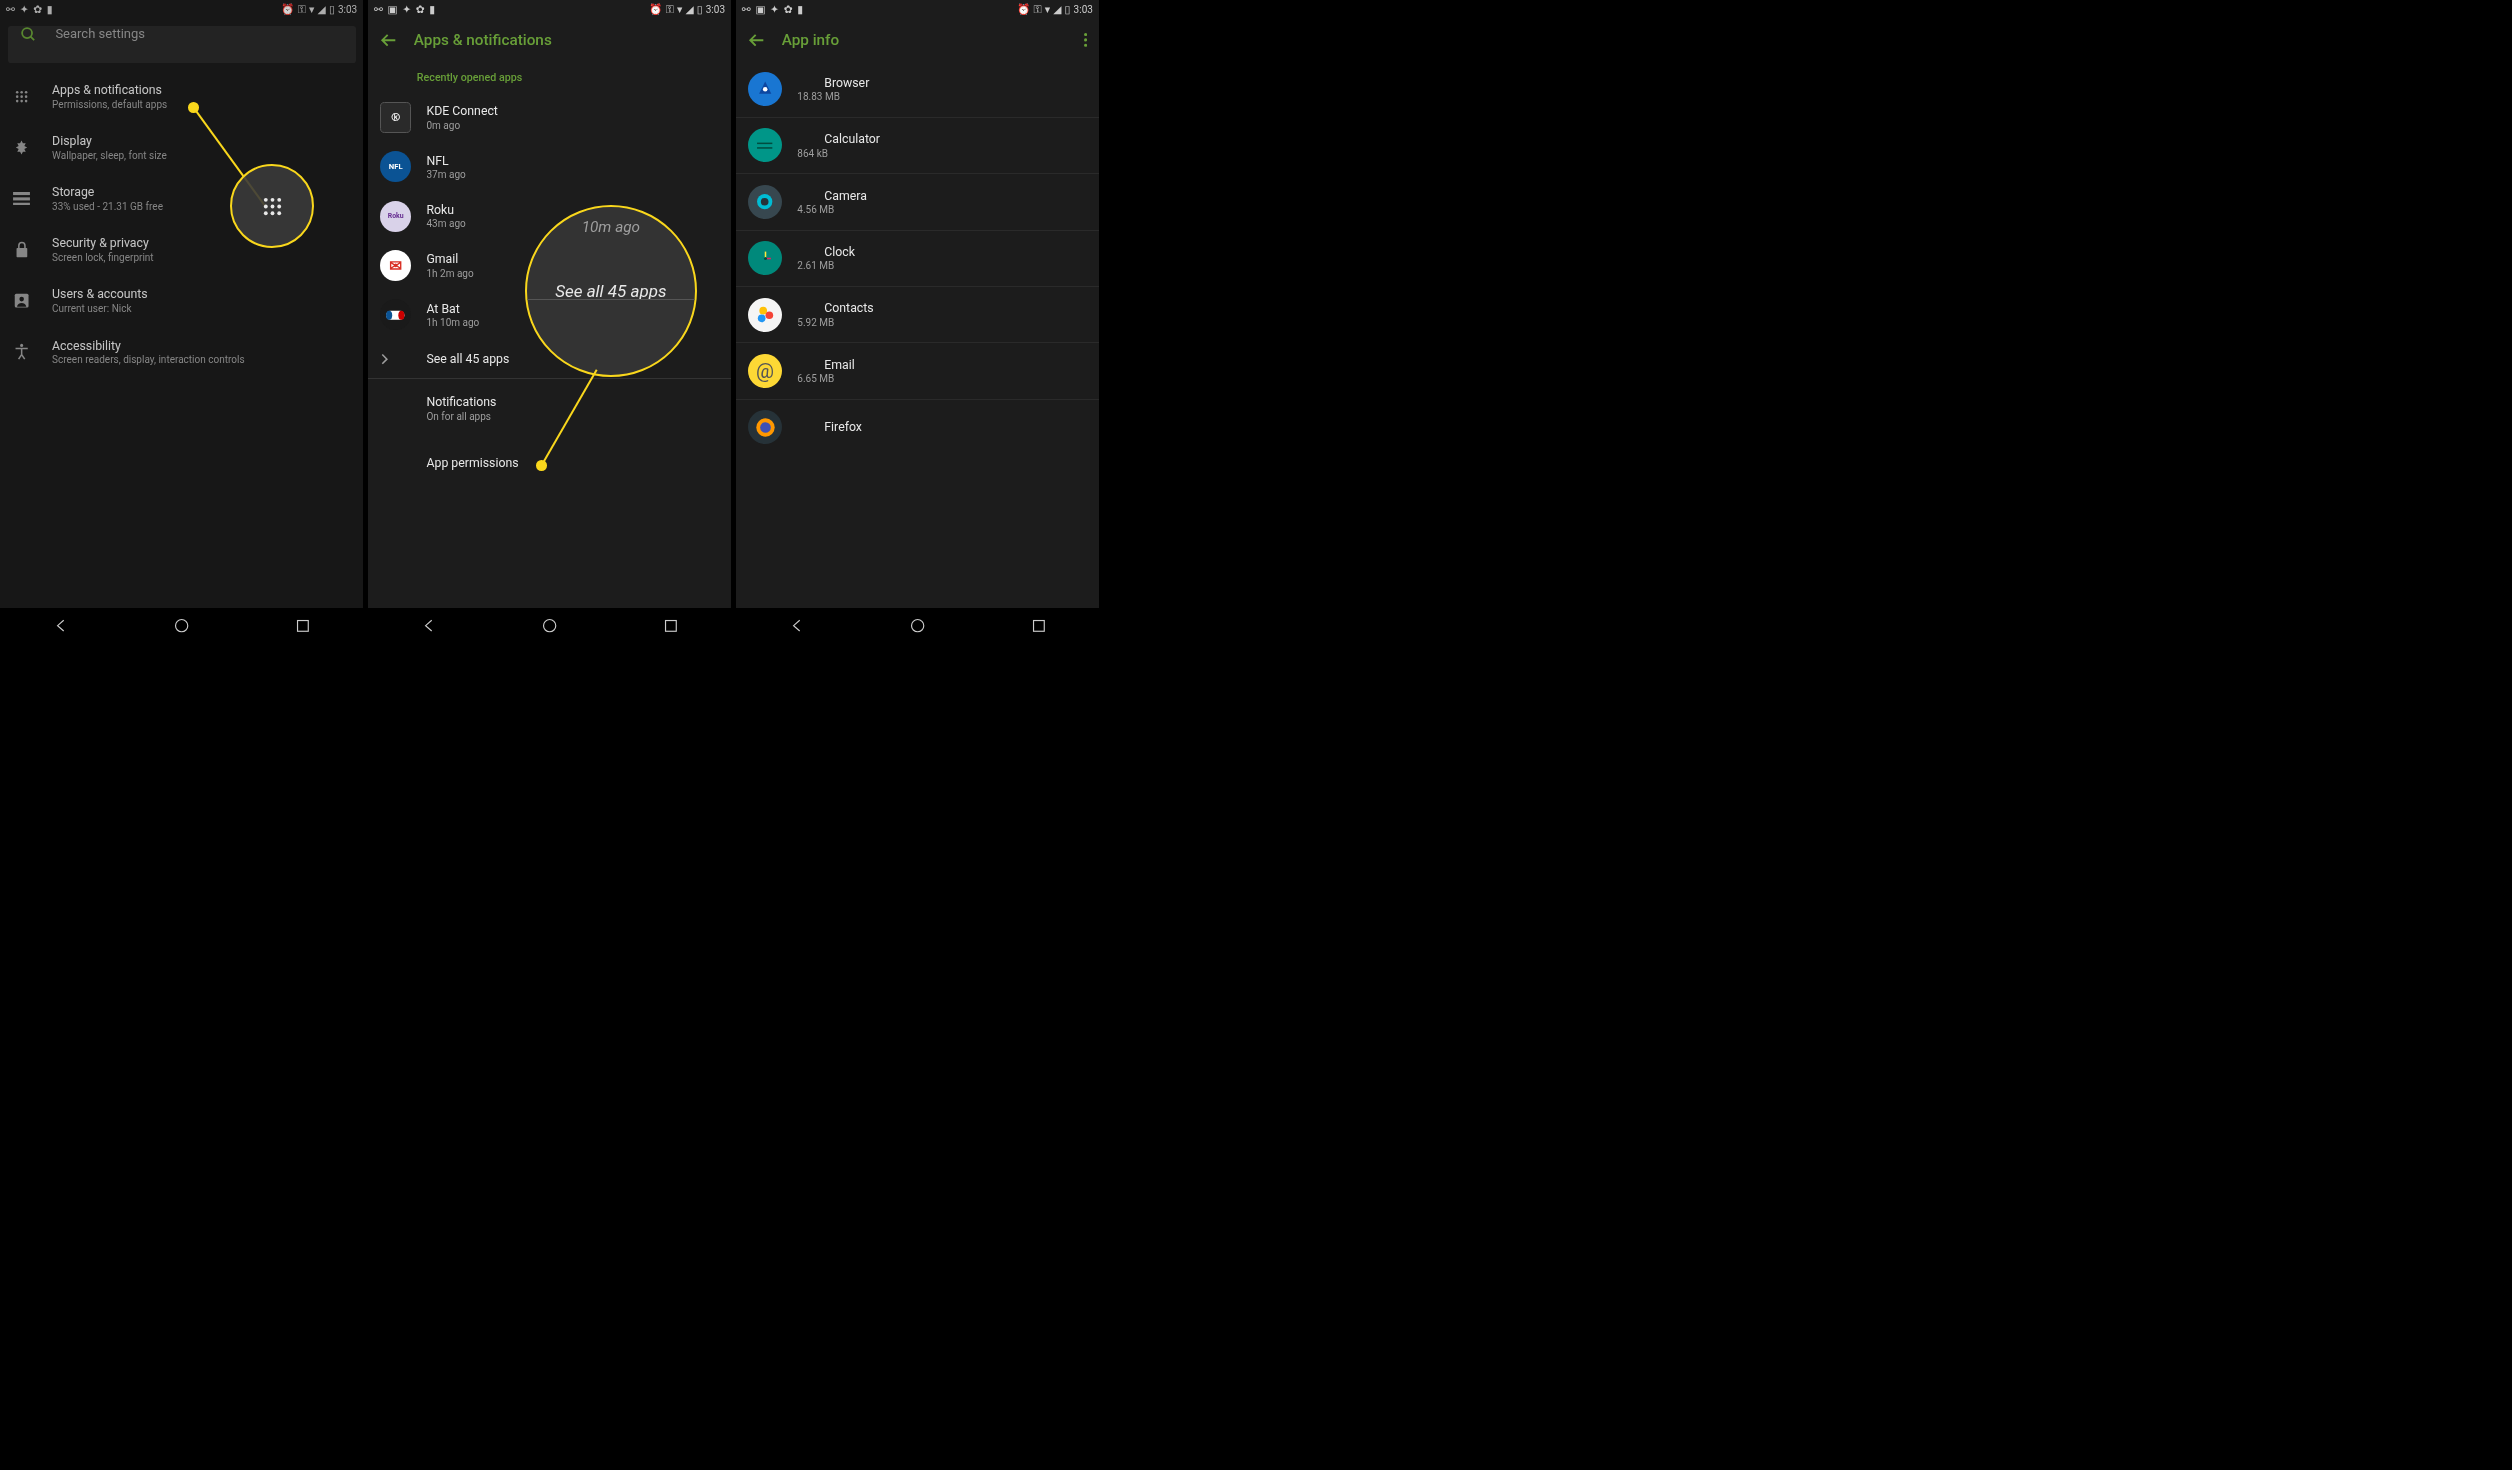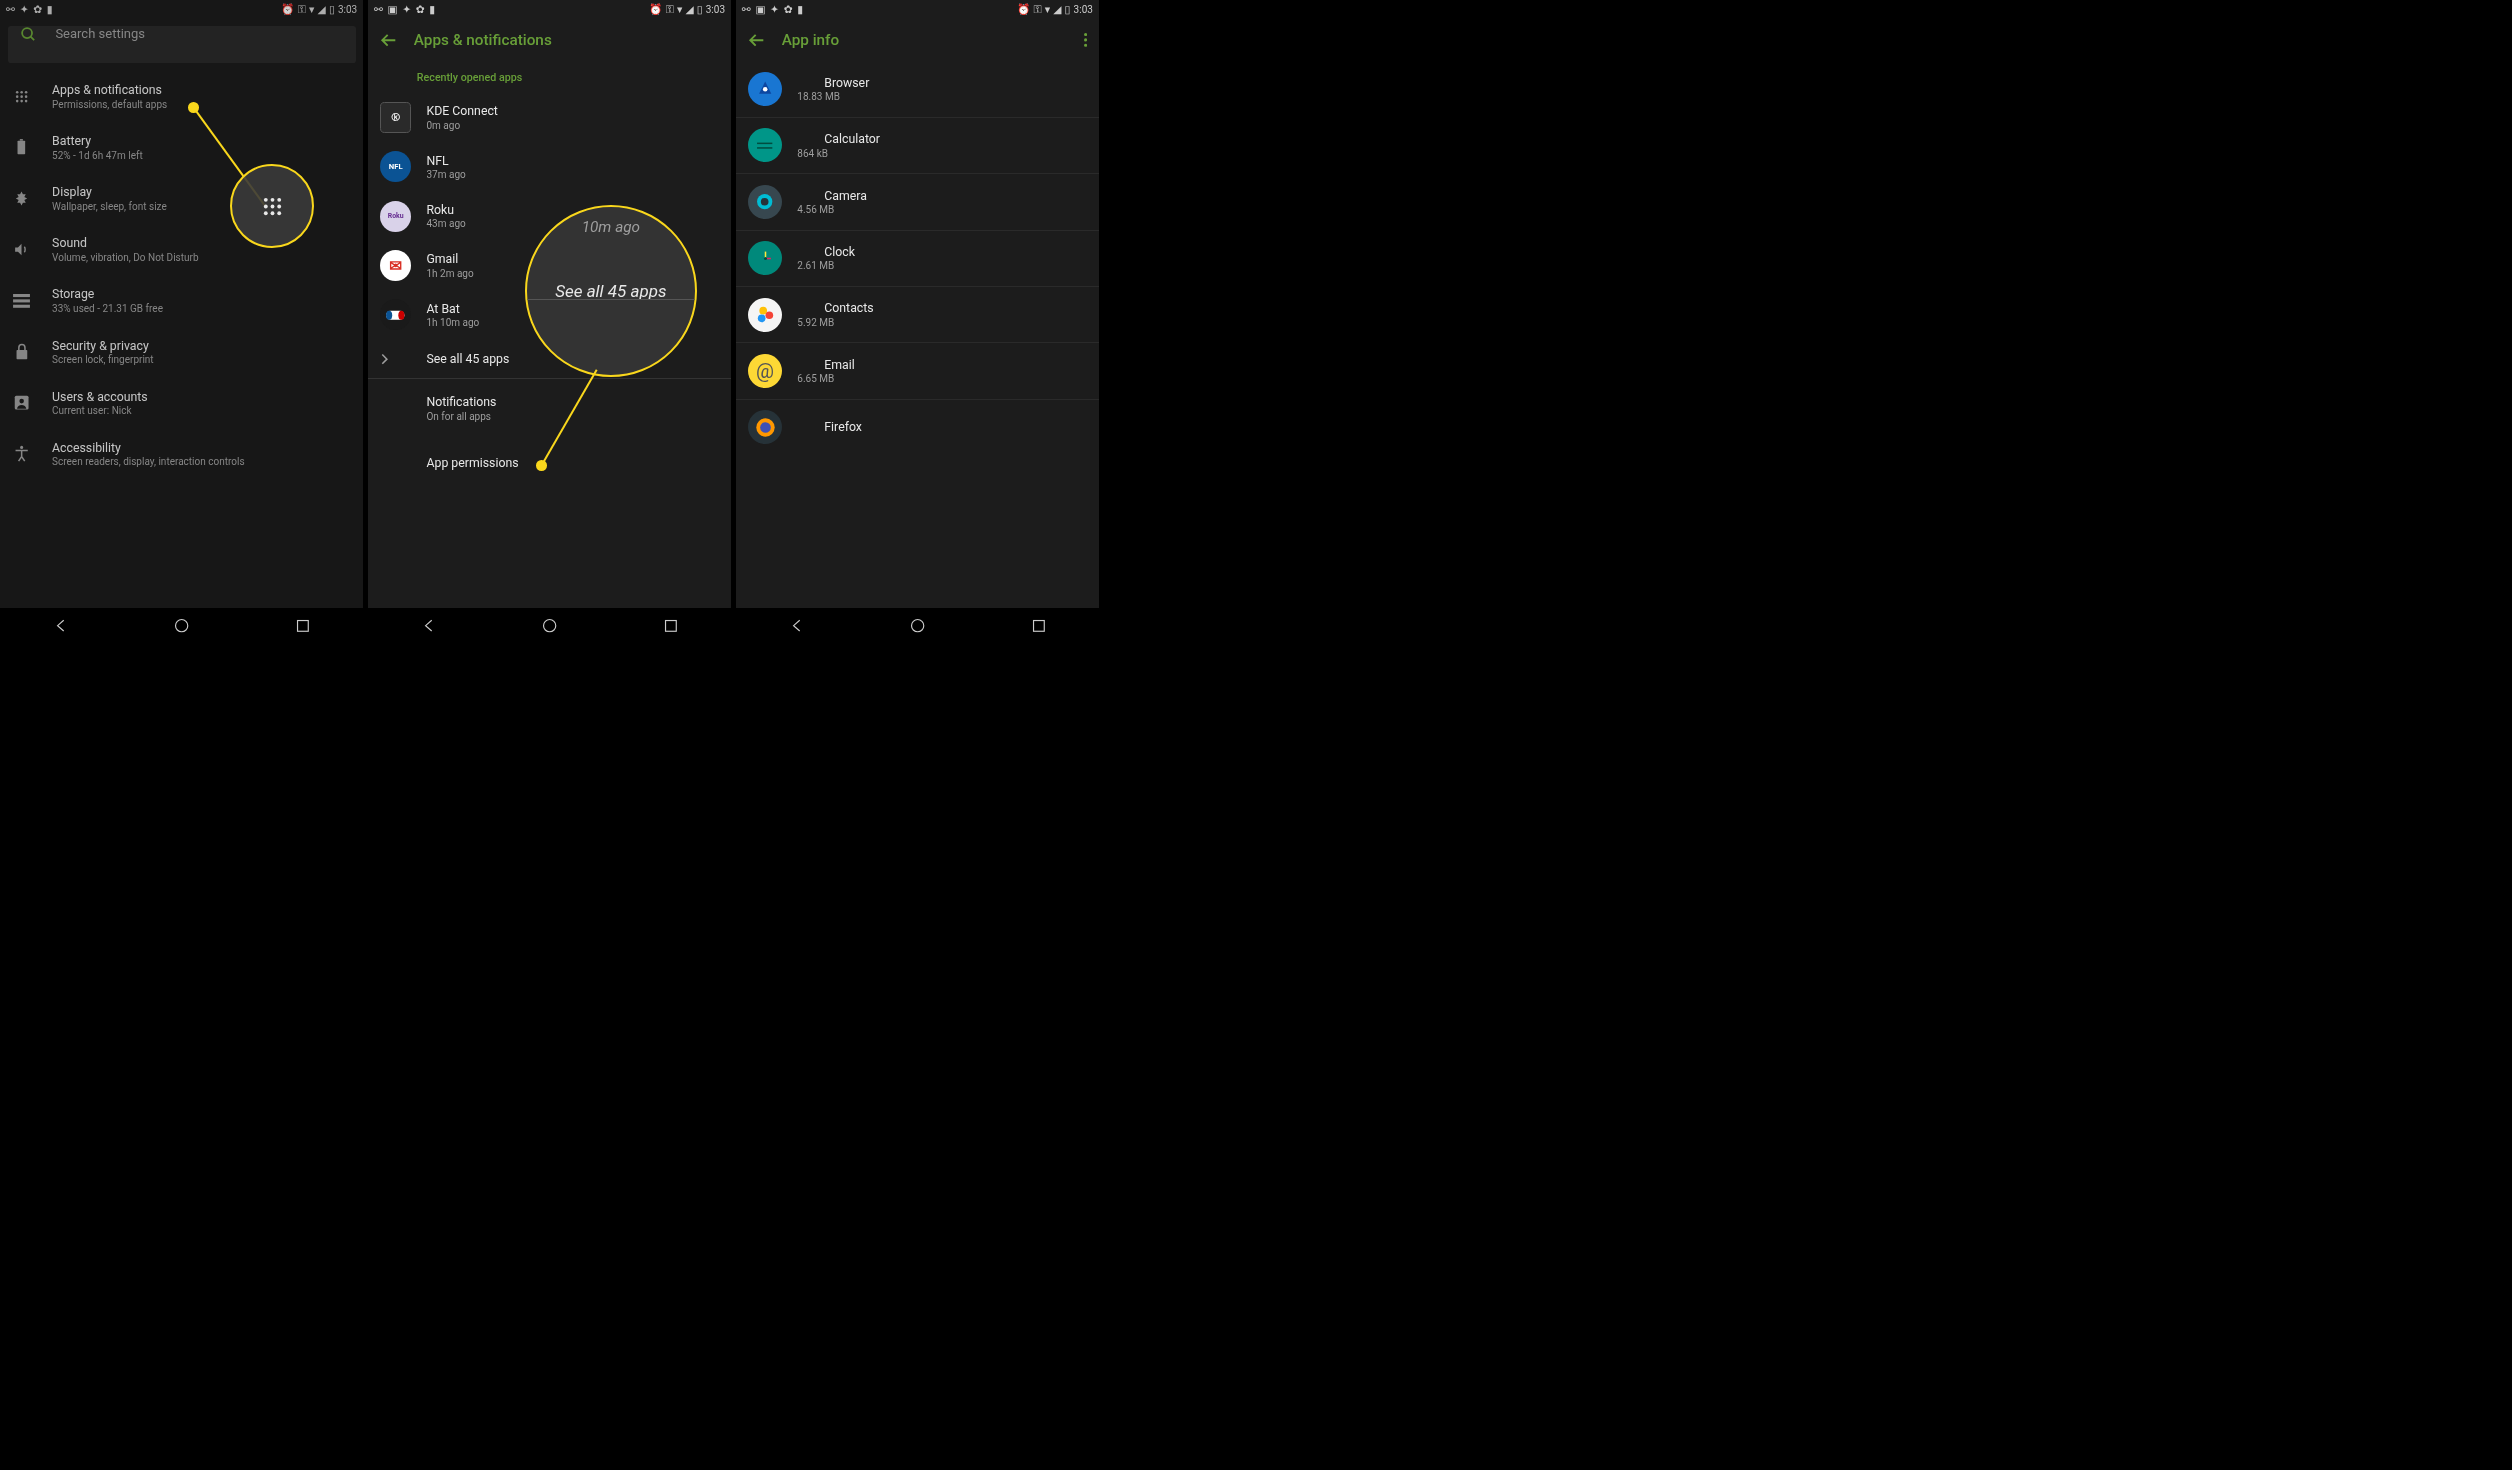--- a/index.html
+++ b/index.html
@@ -107,51 +107,27 @@
               <circle cx="19" cy="19" r="2"></circle>
             </svg>
         </div>
         <div class="settings-text">
           <div class="settings-title">Apps &amp; notifications</div>
           <div class="settings-sub">Permissions, default apps</div>
         </div>
       </div>
       <div class="settings-item">
         <div class="settings-icon">
-          <svg width="10.7" height="17" viewBox="0 0 14 22" fill="#9e9e9e">
-              <rect x="2" y="2" width="10" height="18" rx="1"></rect>
-              <rect x="5" y="0" width="4" height="2"></rect>
-            </svg>
-        </div>
-        <div class="settings-text">
-          <div class="settings-title">Battery</div>
-          <div class="settings-sub">52% - 1d 6h 47m left</div>
-        </div>
-      </div>
-      <div class="settings-item">
-        <div class="settings-icon">
           <svg width="17" height="17" viewBox="0 0 24 24" fill="#9e9e9e">
               <path d="M12 2l2 4h4l-2 4 4 2-4 2 2 4h-4l-2 4-2-4H6l2-4-4-2 4-2-2-4h4z"></path>
             </svg>
         </div>
         <div class="settings-text">
           <div class="settings-title">Display</div>
           <div class="settings-sub">Wallpaper, sleep, font size</div>
-        </div>
-      </div>
-      <div class="settings-item">
-        <div class="settings-icon">
-          <svg width="17" height="17" viewBox="0 0 24 24" fill="#9e9e9e">
-              <path d="M3 9v6h4l5 5V4L7 9H3z"></path>
-              <path d="M16 8c1.5 1.5 1.5 6.5 0 8" stroke="#9e9e9e" stroke-width="2" fill="none"></path>
-            </svg>
-        </div>
-        <div class="settings-text">
-          <div class="settings-title">Sound</div>
-          <div class="settings-sub">Volume, vibration, Do Not Disturb</div>
         </div>
       </div>
       <div class="settings-item">
         <div class="settings-icon">
           <svg width="17" height="13.8" viewBox="0 0 22 18" fill="#9e9e9e">
               <rect x="0" y="0" width="22" height="4"></rect>
               <rect x="0" y="7" width="22" height="4"></rect>
               <rect x="0" y="14" width="22" height="4"></rect>
             </svg>
         </div>

